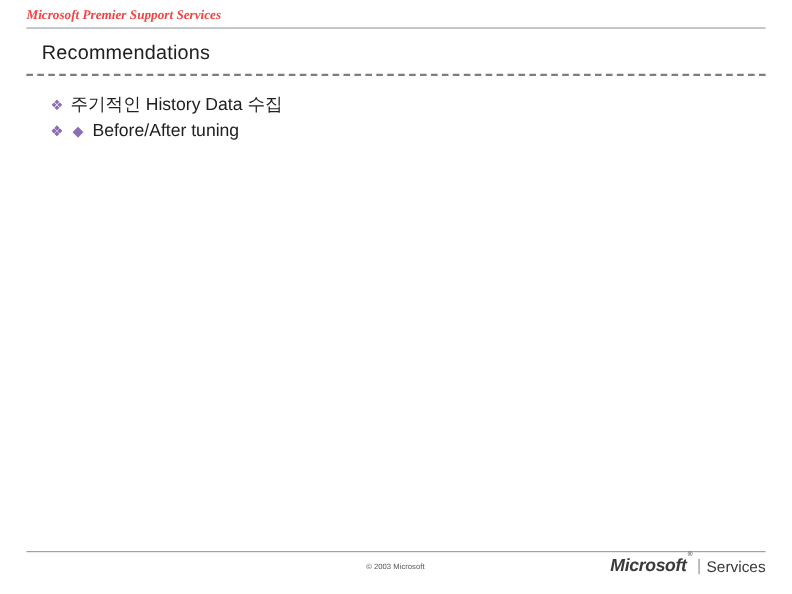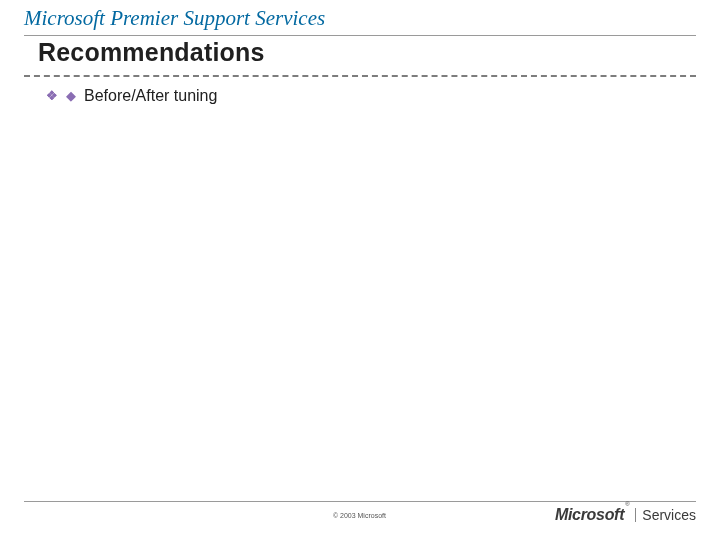--- a/index.html
+++ b/index.html
@@ -14,41 +14,41 @@
     overflow: hidden;
   }
   .header {
     position: absolute;
     left: 24px;
     right: 24px;
     top: 6px;
   }
   .header-title {
     font-family: "Times New Roman", Times, serif;
-    font-weight: normal;
+    font-weight: bold;
     font-style: italic;
-    font-size: 21px;
-    color: #0369a1;
+    font-size: 12px;
+    color: #ef4444;
     padding-bottom: 2px;
   }
   .header-rule {
     height: 0;
     border-bottom: 1.5px solid #9a9a9a;
     margin-top: 2px;
   }
   .slide-title-wrap {
     position: absolute;
     left: 24px;
     right: 24px;
     top: 38px;
   }
   .slide-title {
     font-family: Verdana, Arial, sans-serif;
-    font-size: 25px;
-    font-weight: bold;
+    font-size: 18px;
+    font-weight: normal;
     letter-spacing: 0.2px;
     padding-left: 14px;
     padding-bottom: 4px;
   }
   .dashed-rule {
     margin-top: 4px;
     border-top: 2px dashed #7d7d7d;
     height: 0;
   }
   .body {
@@ -154,20 +154,21 @@
 </div>
 
 <div class="slide-title-wrap">
   <div class="slide-title">Recommendations</div>
   <div class="dashed-rule"></div>
 </div>
 
 <div class="body">
   <div class="b1">
     <span class="mk">❖</span>
+    <span>주기적인 History Data 수집</span>
   </div>
   <div class="b1">
     <span class="mk">❖</span>
   </div>
   <div class="b1">
     <span class="mk">❖</span>
   </div>
   <div class="b2">
     <span class="mk">◆</span>
     <span>Before/After tuning</span>

